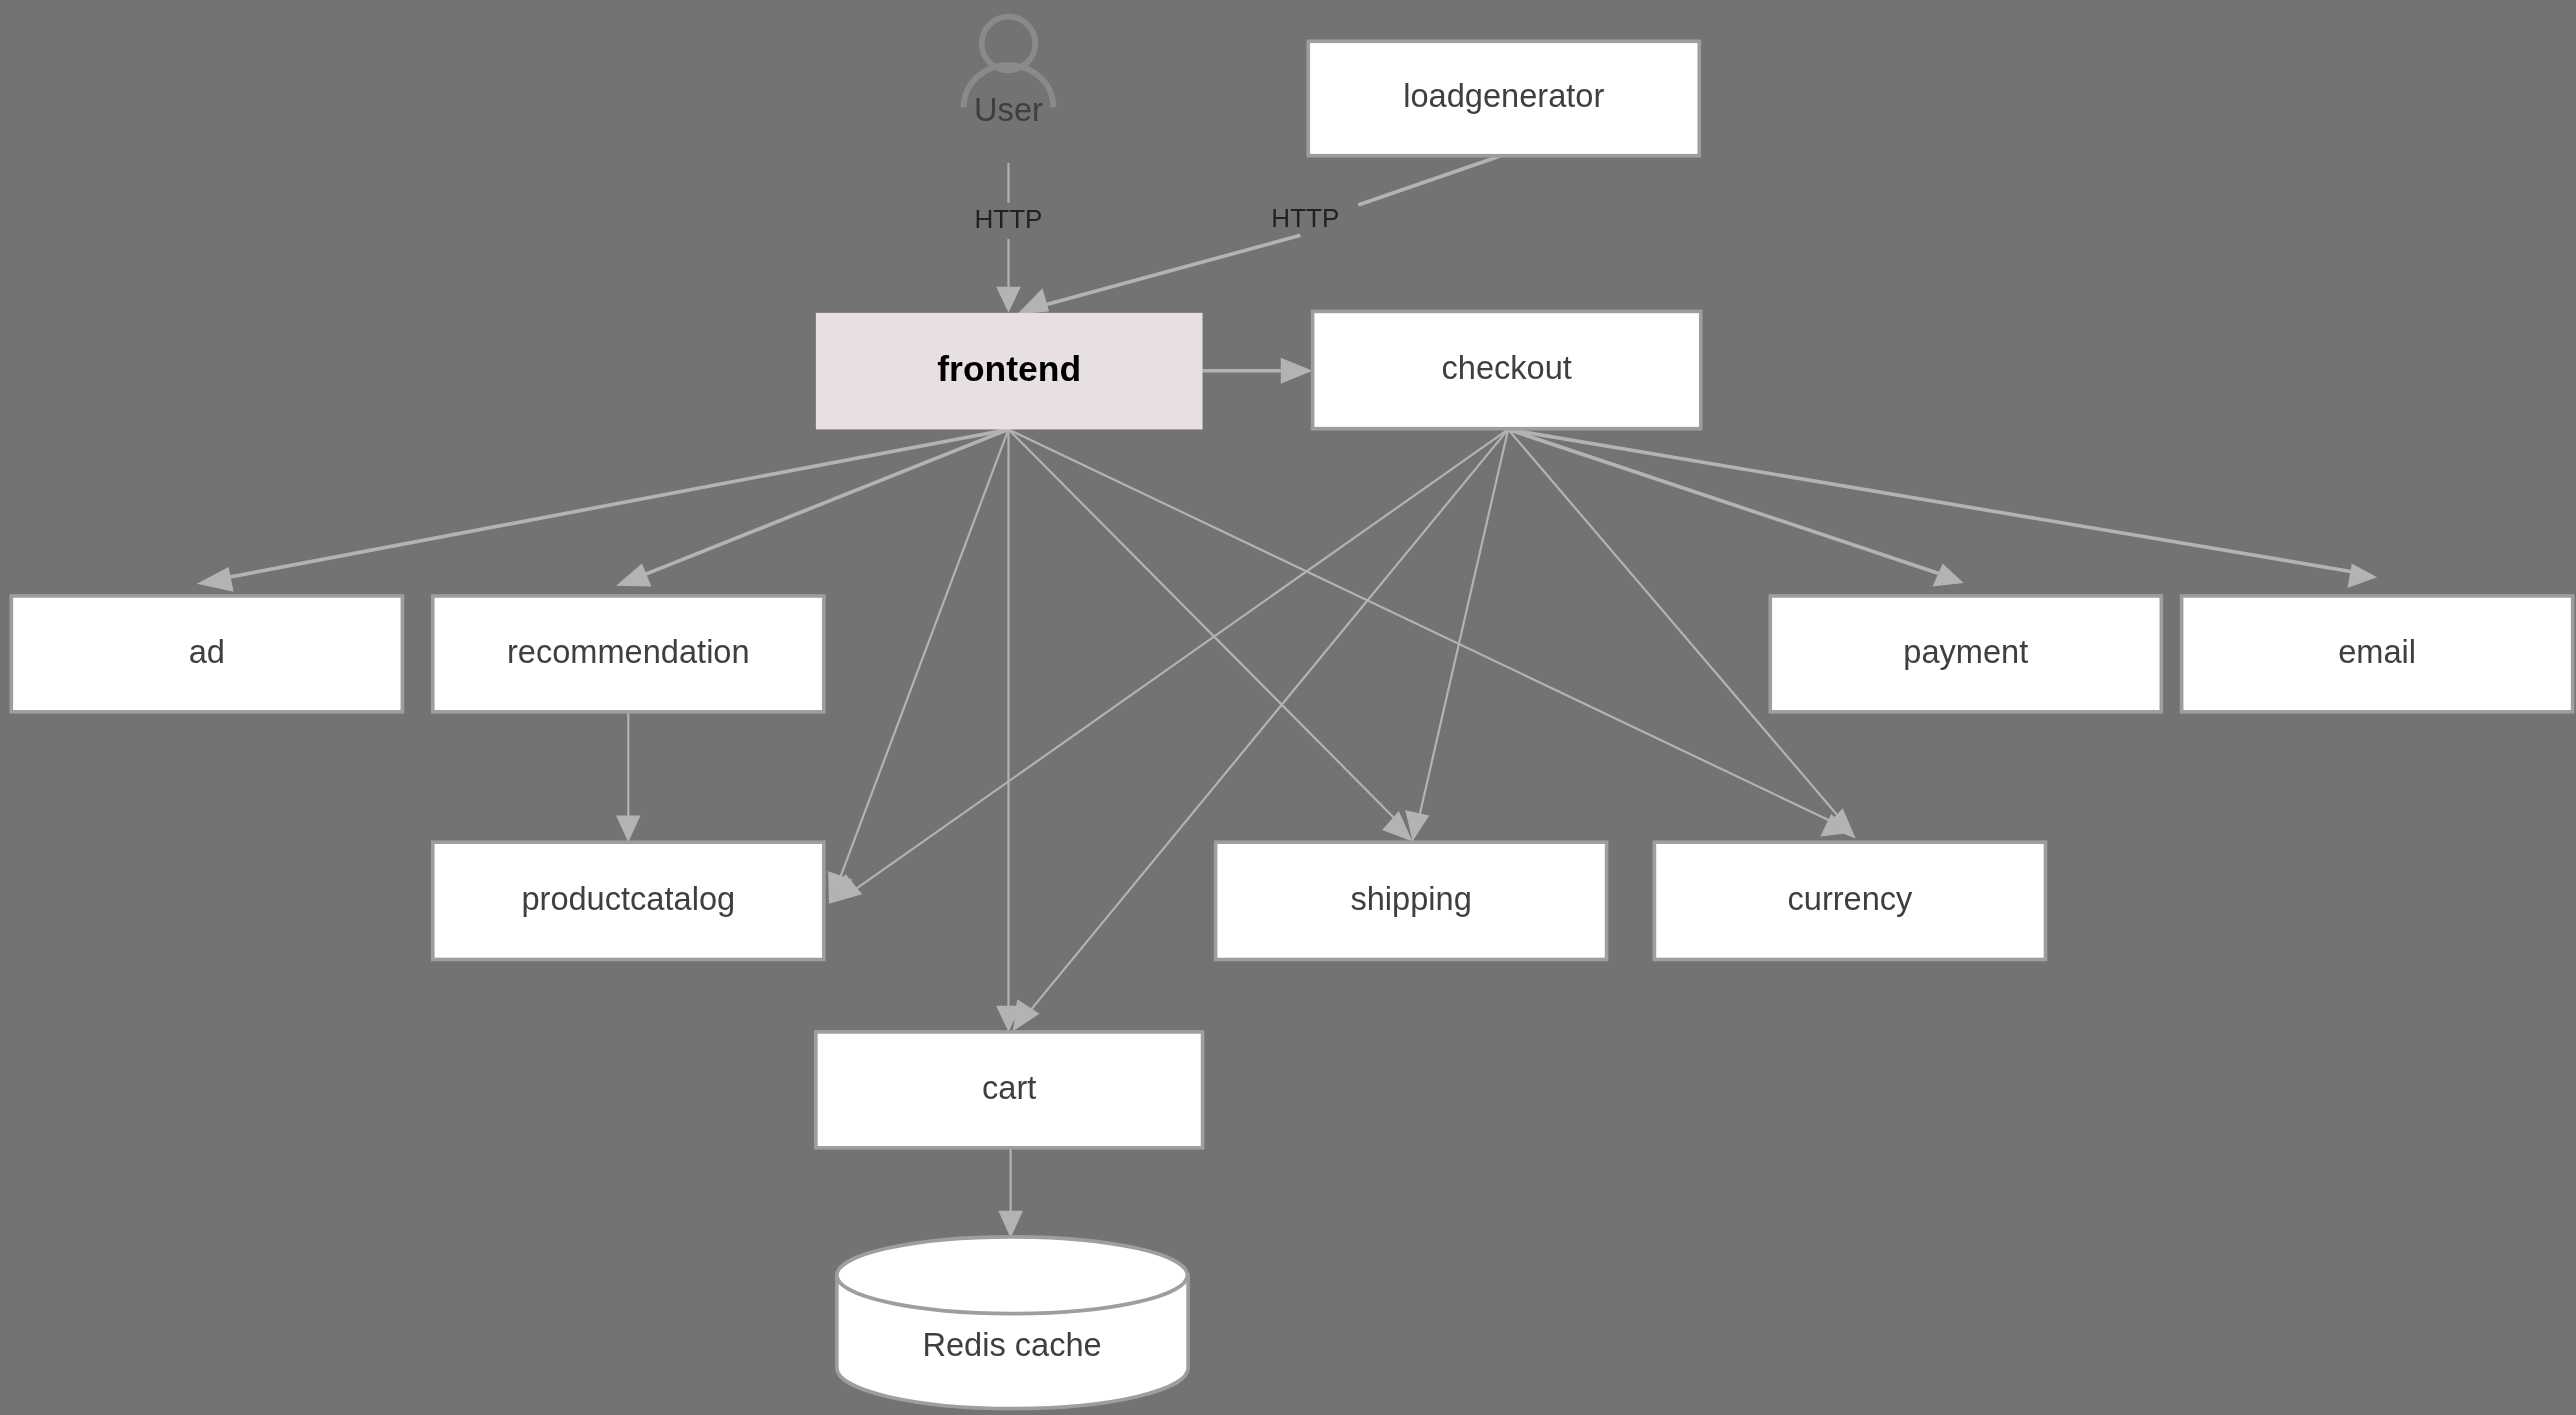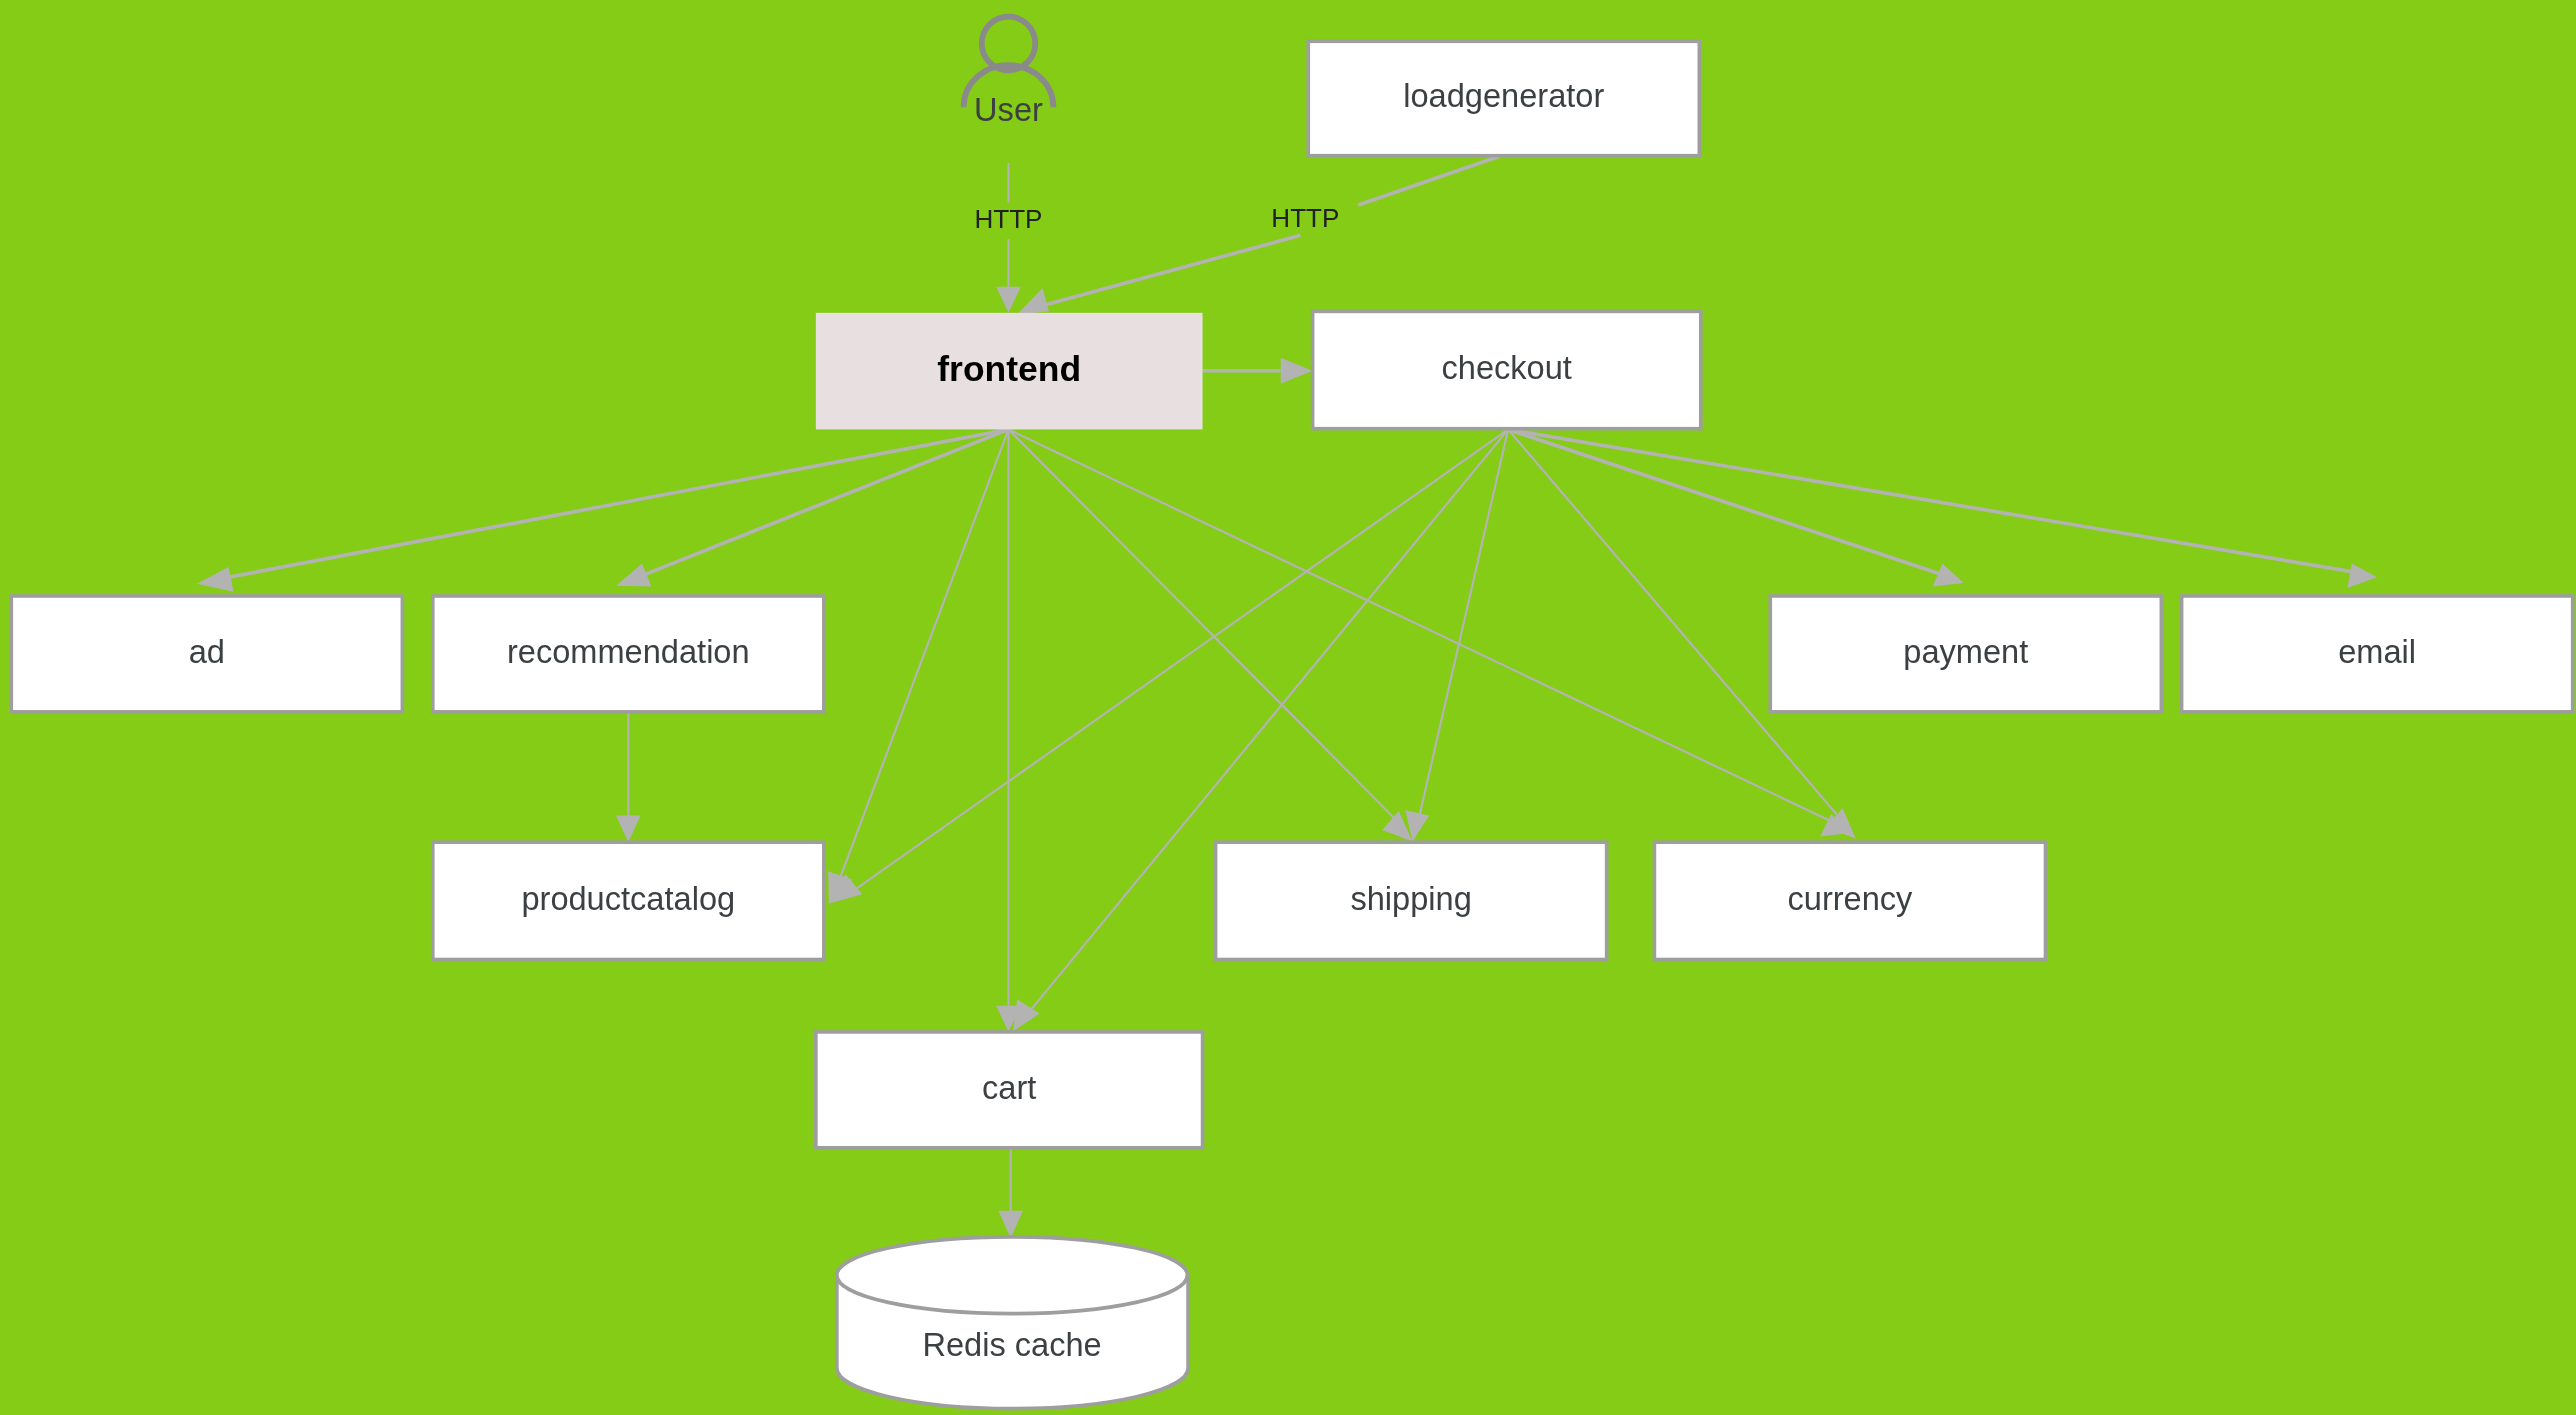--- a/index.html
+++ b/index.html
@@ -10,21 +10,21 @@
   body {
     width: 2576px;
     height: 1415px;
     overflow: hidden;
     font-family: "Liberation Sans", sans-serif;
   }
   #diagram-root {
     position: relative;
     width: 2576px;
     height: 1415px;
-    background: #84cc16;
+    background: #737373;
   }
   svg.diagram-canvas {
     position: absolute;
     top: 0;
     left: 0;
     width: 2576px;
     height: 1415px;
     display: block;
   }
   .node-rect {

